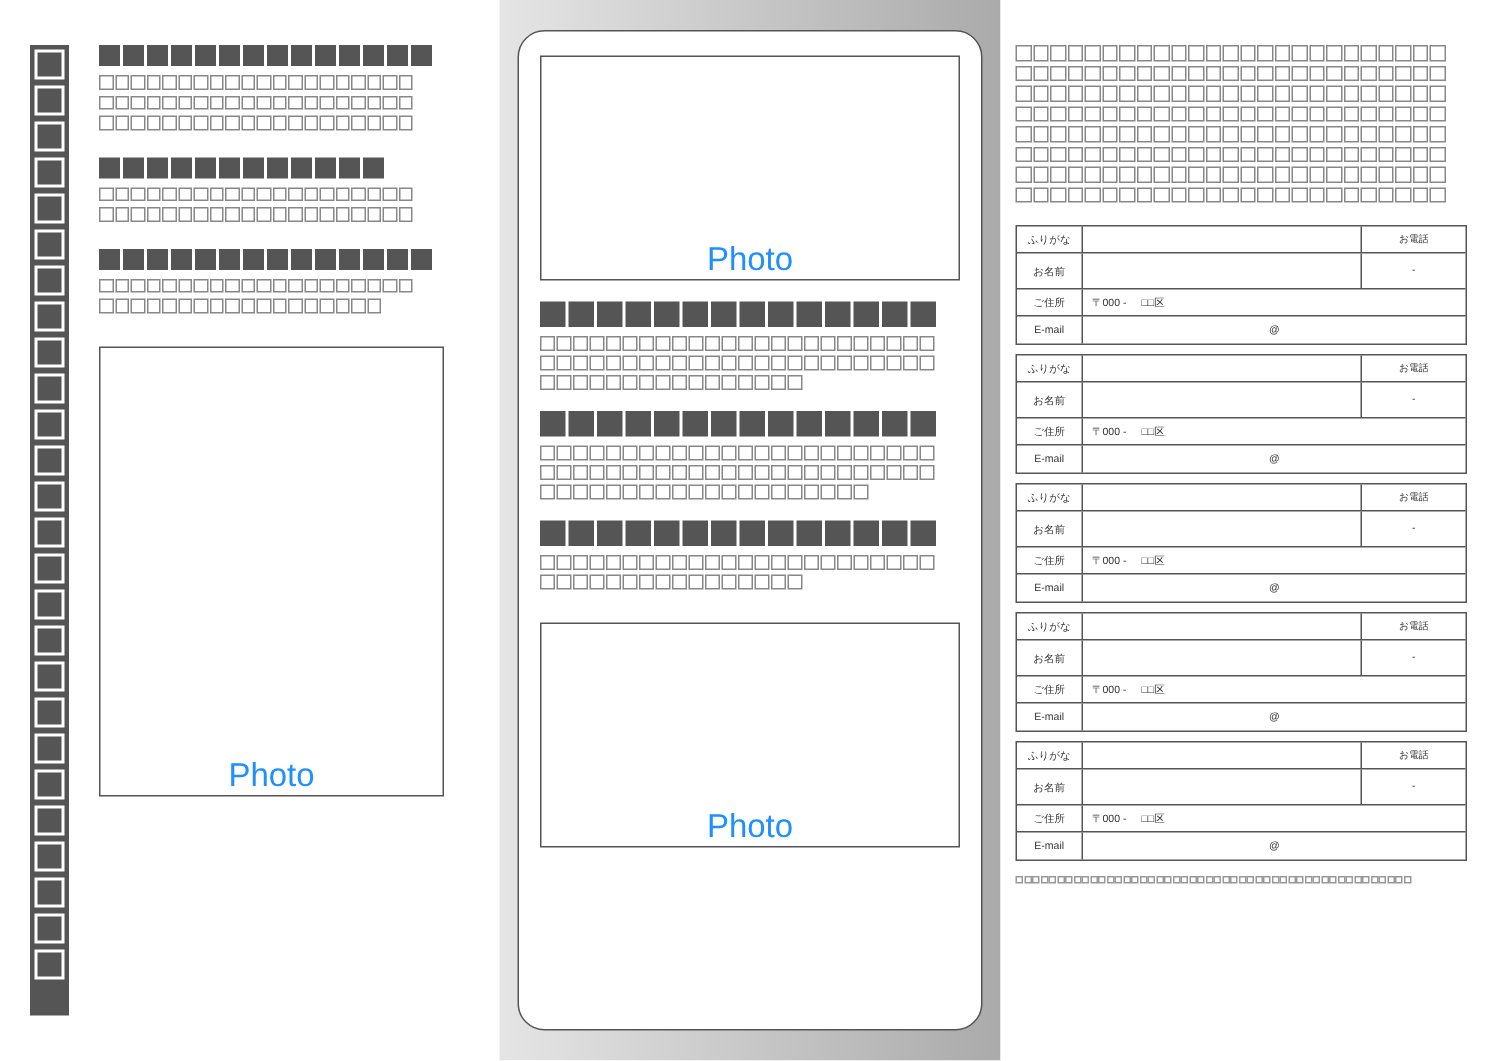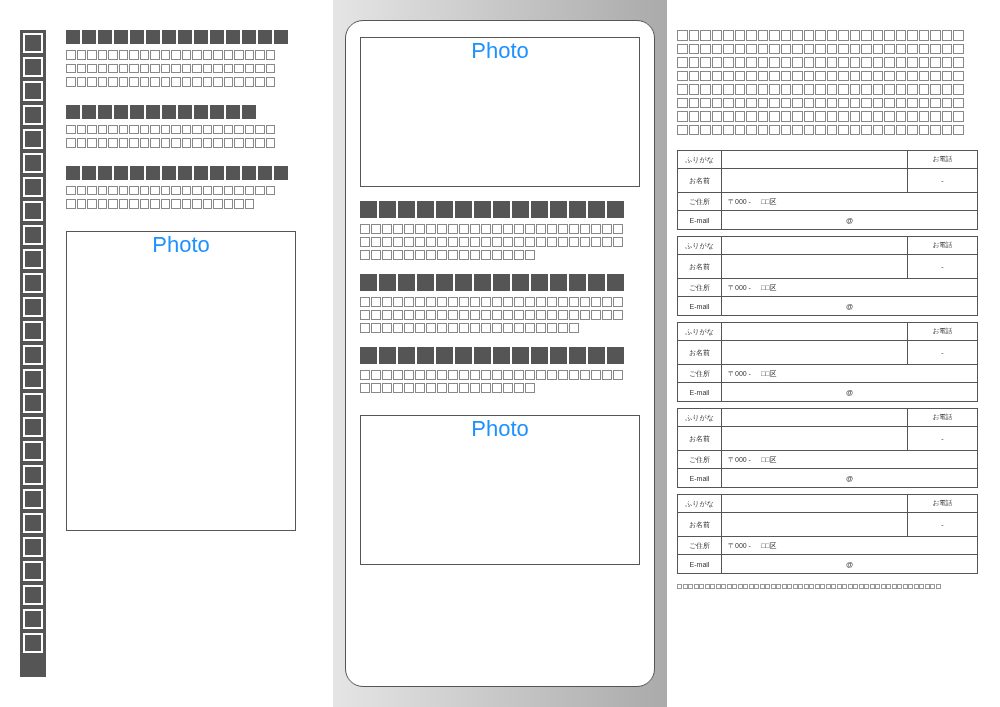--- a/index.html
+++ b/index.html
@@ -58,21 +58,21 @@
   }
   .bb {
     width: 9.5px;
     height: 9.5px;
     border: 1px solid #888;
   }
   .section { margin-bottom: 18px; }
   .photo-box {
     border: 1px solid #555;
     display: flex;
-    align-items: flex-start;
+    align-items: flex-end;
     justify-content: center;
     color: #1e90ff;
     font-size: 22px;
     font-family: sans-serif;
   }
   .photo-left {
     width: 230px;
     height: 300px;
     margin-top: 4px;
   }

